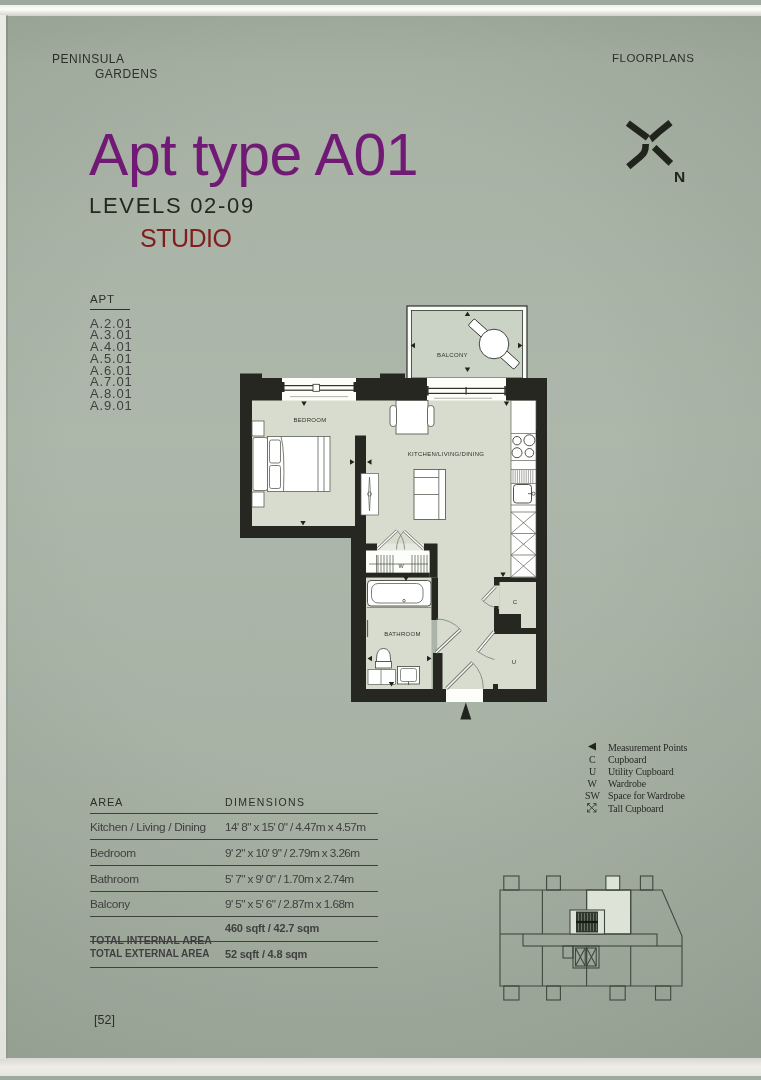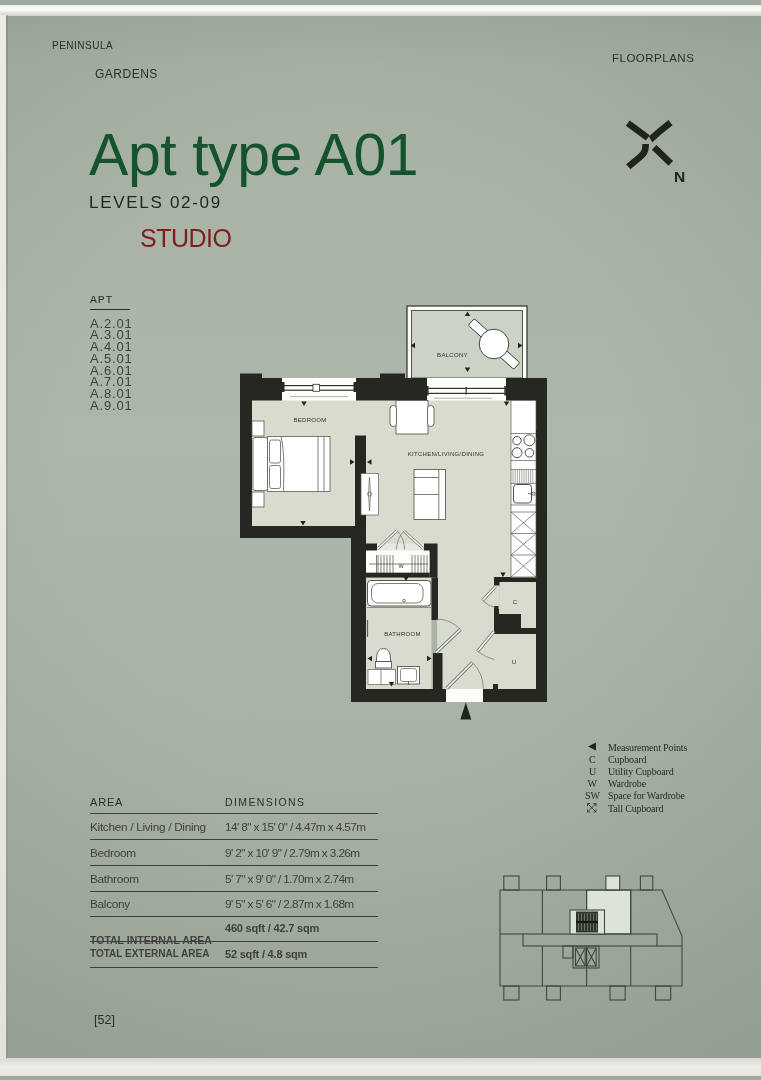--- a/index.html
+++ b/index.html
@@ -16,29 +16,29 @@
 
 <div class="abs" style="left:0;top:0;width:761px;height:5px;background:#9ea89d"></div>
 <div class="abs" style="left:0;top:5px;width:761px;height:11px;background:linear-gradient(180deg,#f0f0eb 0%,#fcfcf8 40%,#d2d2cc 100%)"></div>
 
 <div class="abs" style="left:0;top:1058px;width:761px;height:18px;background:linear-gradient(180deg,#d8d7d2 0%,#eeede8 50%,#e6e4df 100%)"></div>
 <div class="abs" style="left:0;top:1076px;width:761px;height:4px;background:#9dab9f"></div>
 
 <div class="abs" style="left:0;top:15px;width:6px;height:1044px;background:linear-gradient(180deg,#ebebe6 0%,#e7e7e2 60%,#e3e3de 100%)"></div>
 <div class="abs" style="left:6px;top:15px;width:2px;height:1044px;background:linear-gradient(180deg,rgba(90,100,88,0.28),rgba(90,100,88,0.10) 95%)"></div>
 
-<div class="abs sans" style="left:52px;top:40px;font-size:10px;letter-spacing:0.5px;">PENINSULA</div>
+<div class="abs sans" style="left:52px;top:52px;font-size:12px;letter-spacing:0.5px;">PENINSULA</div>
 <div class="abs sans" style="left:95px;top:67px;font-size:12px;letter-spacing:0.5px;">GARDENS</div>
 <div class="abs sans" style="left:612px;top:52px;font-size:11.5px;letter-spacing:0.5px;">FLOORPLANS</div>
 
-<div class="abs sans" style="left:89px;top:121px;font-size:59px;letter-spacing:-0.45px;color:#14532d;">Apt type A01</div>
-<div class="abs sans" style="left:89px;top:193px;font-size:17px;letter-spacing:1.7px;color:#23271f;">LEVELS 02-09</div>
+<div class="abs sans" style="left:89px;top:121px;font-size:59px;letter-spacing:-0.45px;color:#701a75;">Apt type A01</div>
+<div class="abs sans" style="left:89px;top:193px;font-size:22px;letter-spacing:1.7px;color:#23271f;">LEVELS 02-09</div>
 <div class="abs sans" style="left:140px;top:224px;font-size:25px;letter-spacing:-0.5px;color:#7f1d1d;text-align:center;">STUDIO</div>
 
-<div class="abs sans" style="left:90px;top:293px;font-size:11.5px;letter-spacing:0.8px;font-family:Liberation Mono, monospace;">APT</div>
+<div class="abs sans" style="left:90px;top:293px;font-size:11.5px;letter-spacing:0.8px;">APT</div>
 <div class="abs" style="left:90px;top:309px;width:40px;height:1px;background:#2c302a"></div>
 <div class="abs serif" style="left:90px;top:317.5px;font-size:13px;line-height:11.8px;letter-spacing:0.85px;">A.2.01<br>A.3.01<br>A.4.01<br>A.5.01<br>A.6.01<br>A.7.01<br>A.8.01<br>A.9.01</div>
 
 <svg class="abs" style="left:600px;top:110px" width="100" height="80" viewBox="600 110 100 80">
 <g stroke="#20241d" fill="none" stroke-width="6.6">
 <path d="M 627.8 123.2 L 647.8 137.9"></path>
 <path d="M 670.5 122.6 L 659.8 131.2 C 655.8 134.4 652.8 138 650.6 139.3"></path>
 <path d="M 628.3 166.8 L 640.3 156.8 C 643.5 154.1 645.7 151.8 645.7 144"></path>
 <path d="M 654.2 147.4 L 670.8 163.3"></path>
 </g>

